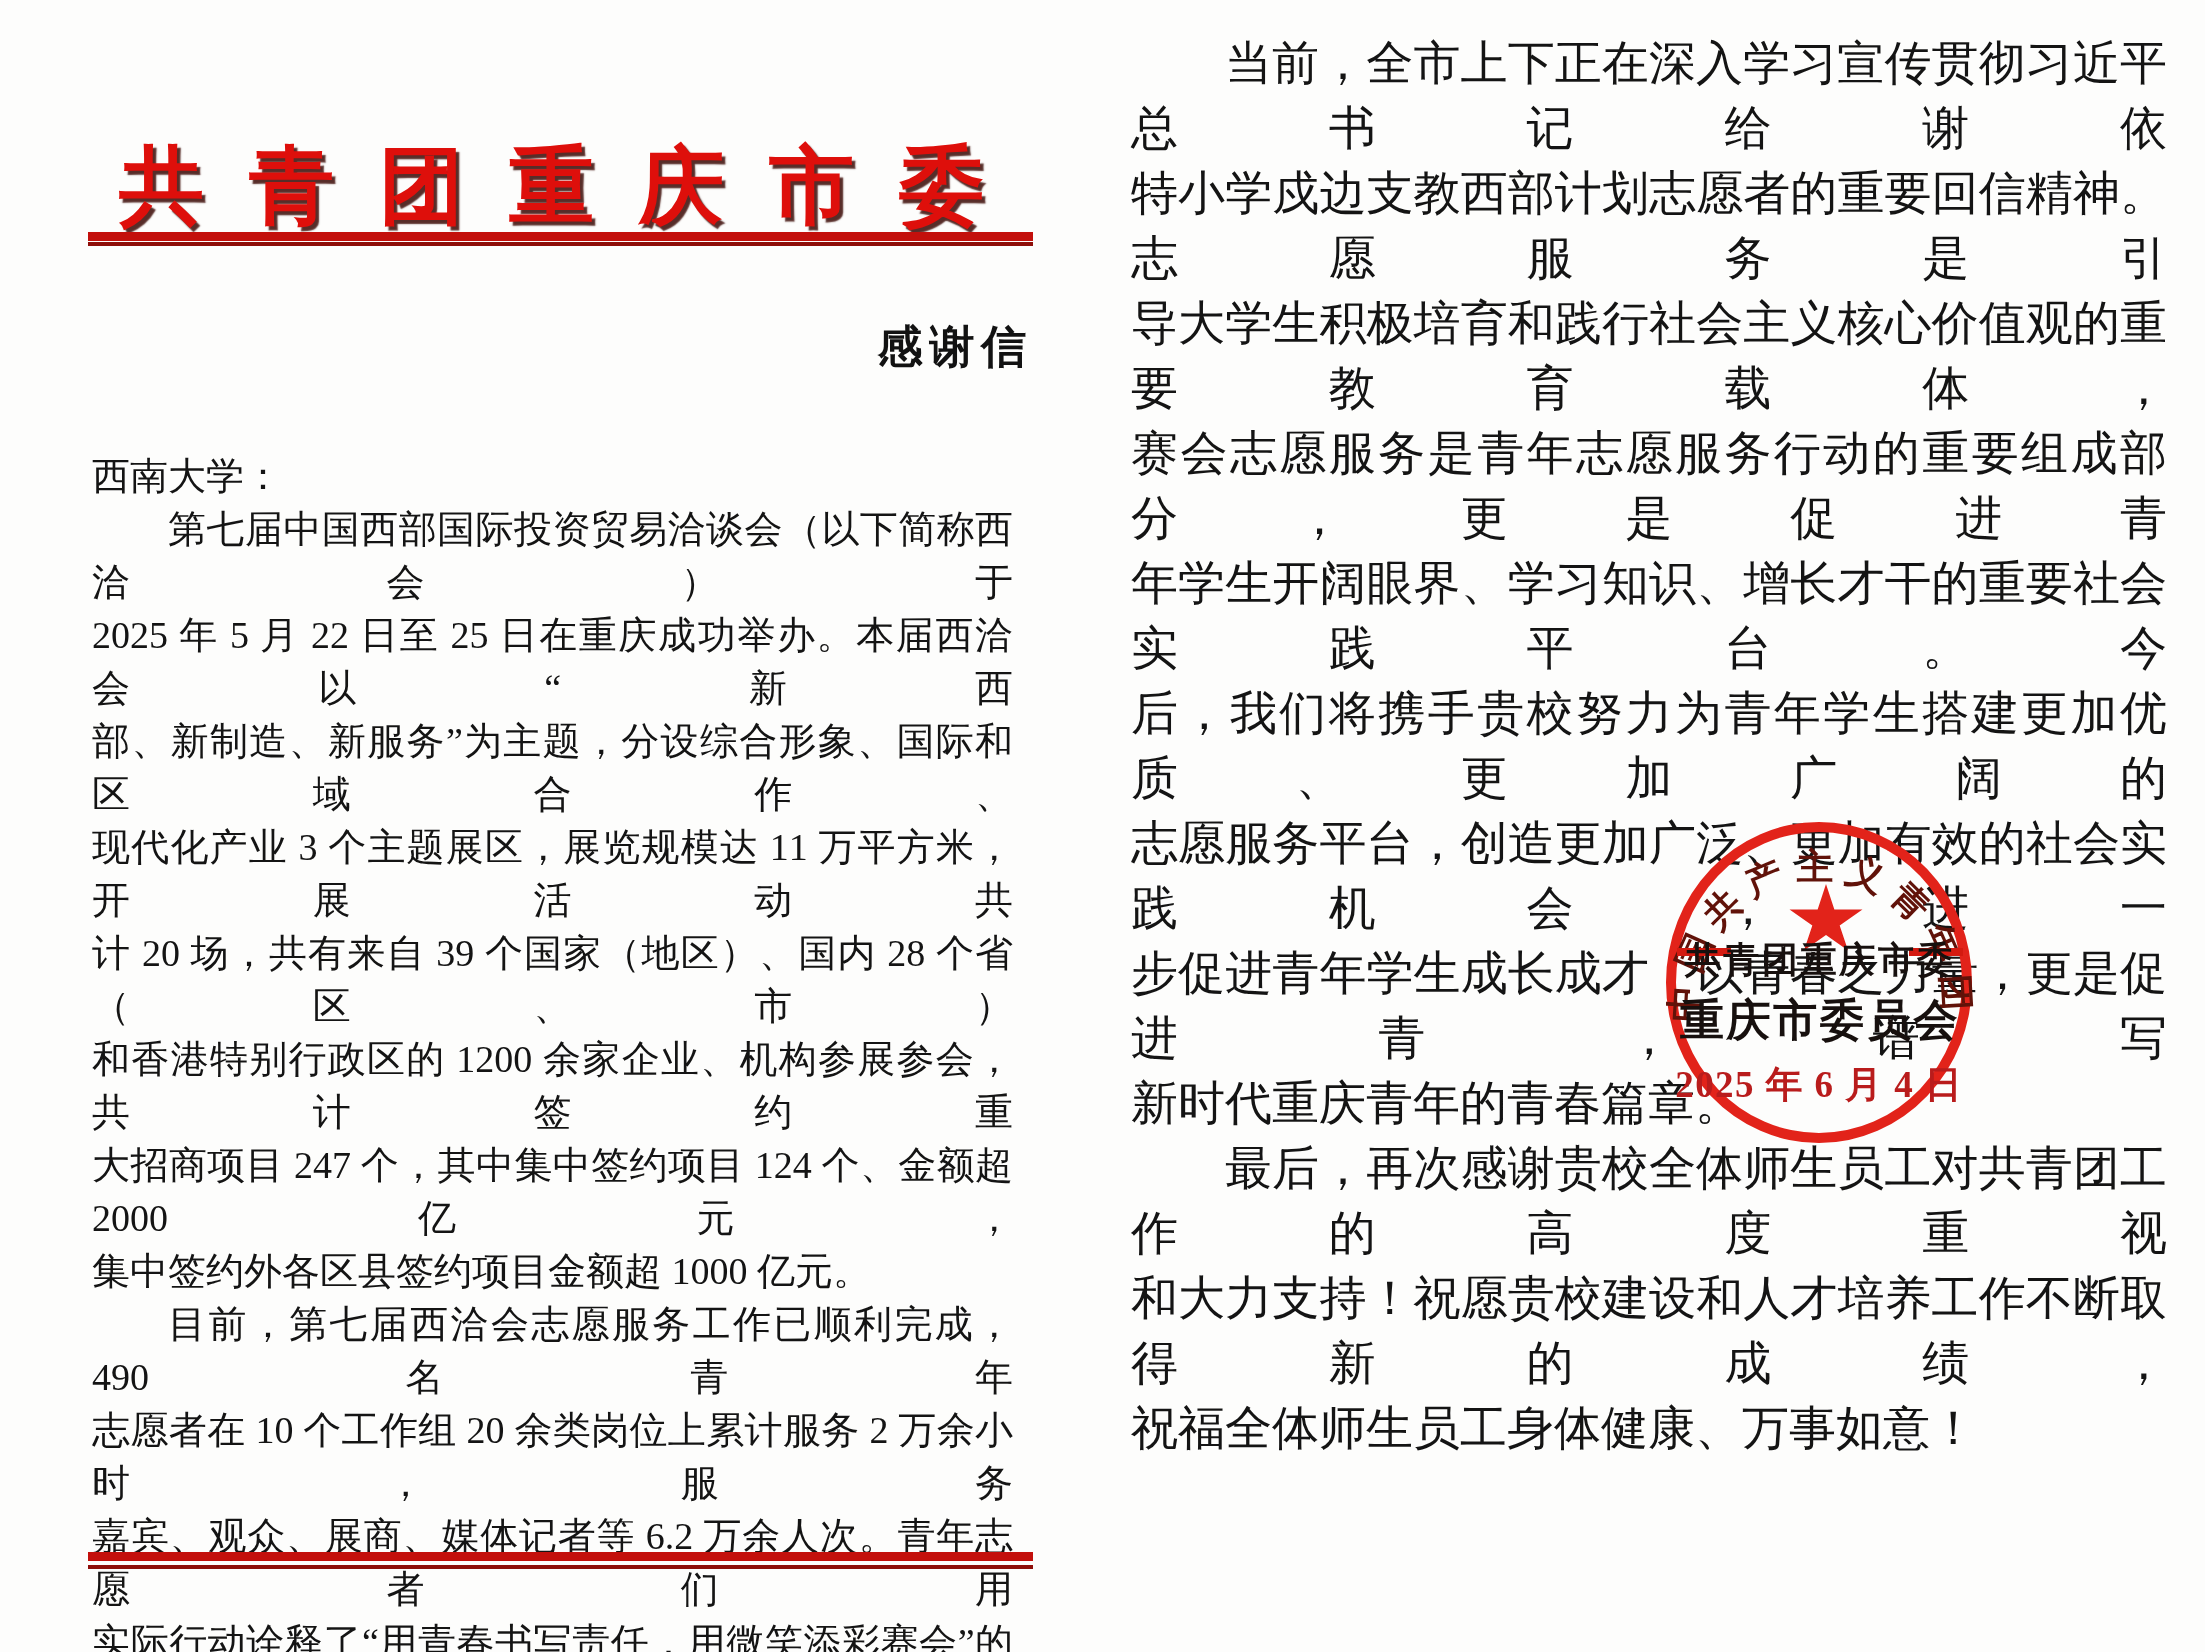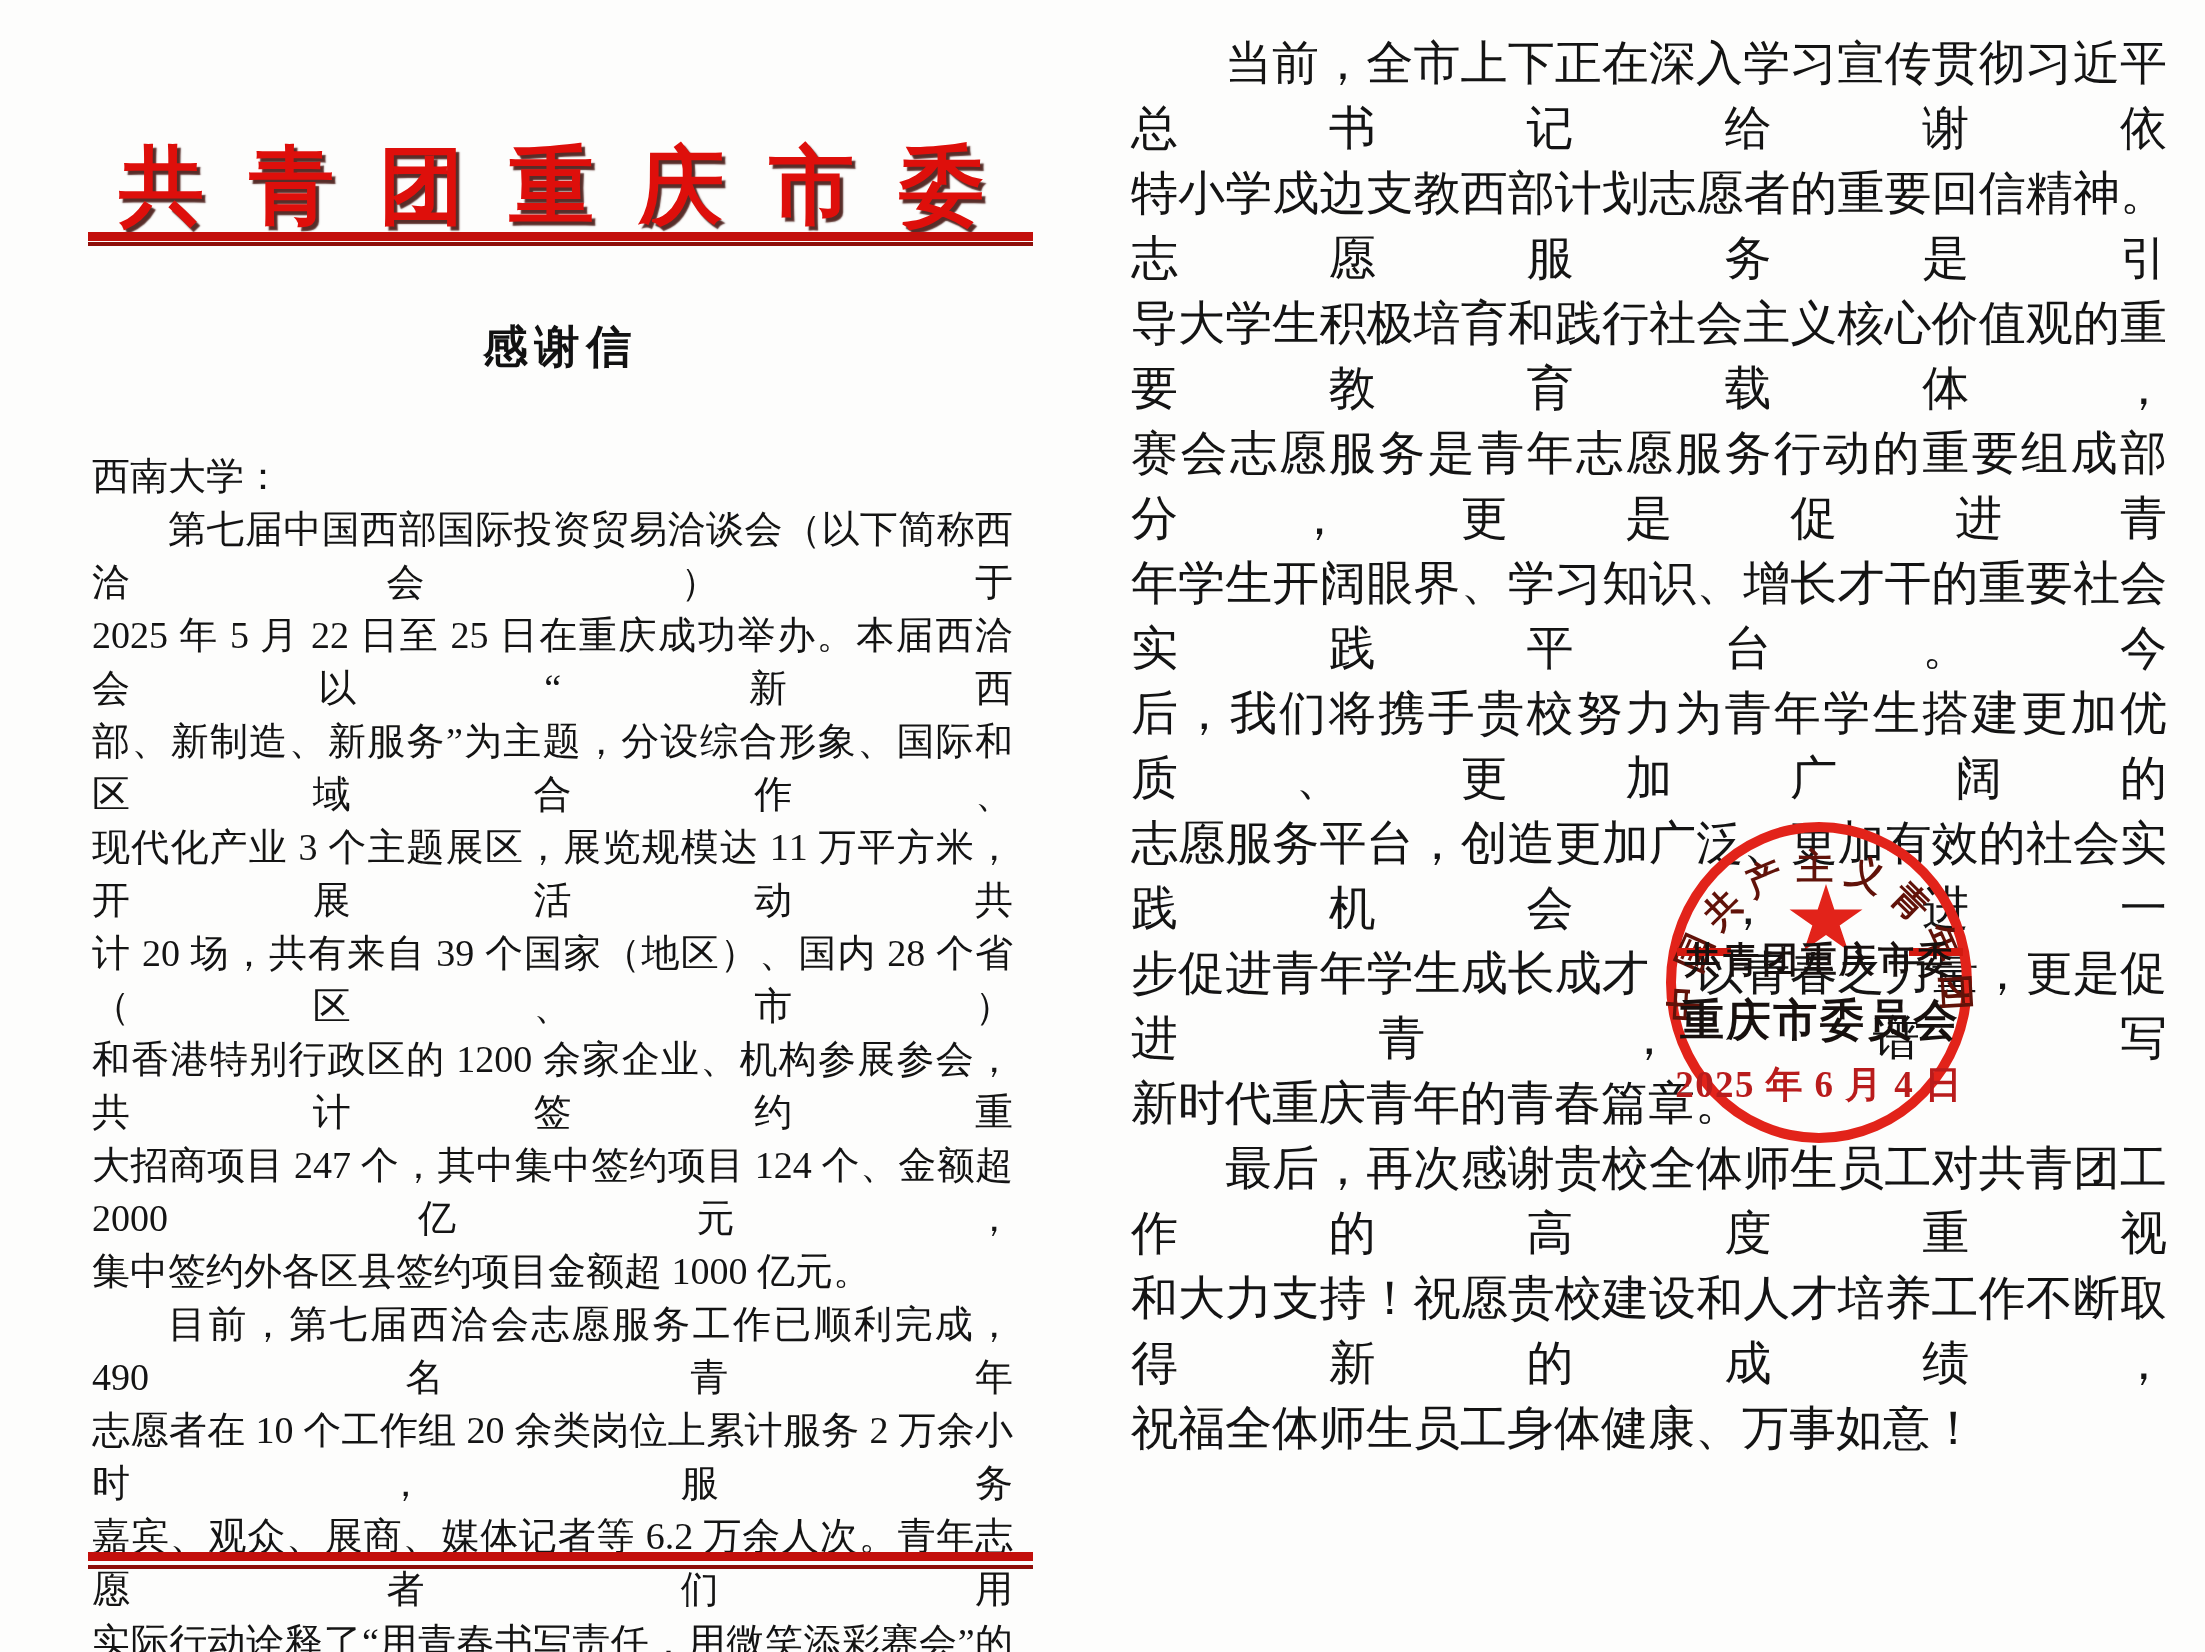--- a/index.html
+++ b/index.html
@@ -26,21 +26,21 @@
   .rule{position:absolute;left:0;width:100%;}
   .rule-thick{height:8.8px;background:#c3100c;}
   .rule-thin{height:4.1px;background:#8e0e09;}
   .rule-top-thick{top:232px;}
   .rule-top-thin{top:242px;}
   .rule-bottom-thick{top:1552px;}
   .rule-bottom-thin{top:1565px;}
 
   .letter-title{
     position:absolute;top:317px;left:0;width:100%;
-    text-align:center;font-size:45px;font-weight:bold;letter-spacing:6.8px;
+    text-align:right;font-size:45px;font-weight:bold;letter-spacing:6.8px;
     color:#121212;
   }
 
   
   .body-block{position:absolute;}
   .body-left{top:450px;left:4.1px;width:921px;font-size:38px;line-height:53px;}
   .body-right{top:31px;left:0;width:1036px;font-size:47px;line-height:65px;}
   .line{white-space:nowrap;}
   .line.stretch{
     white-space:normal;

